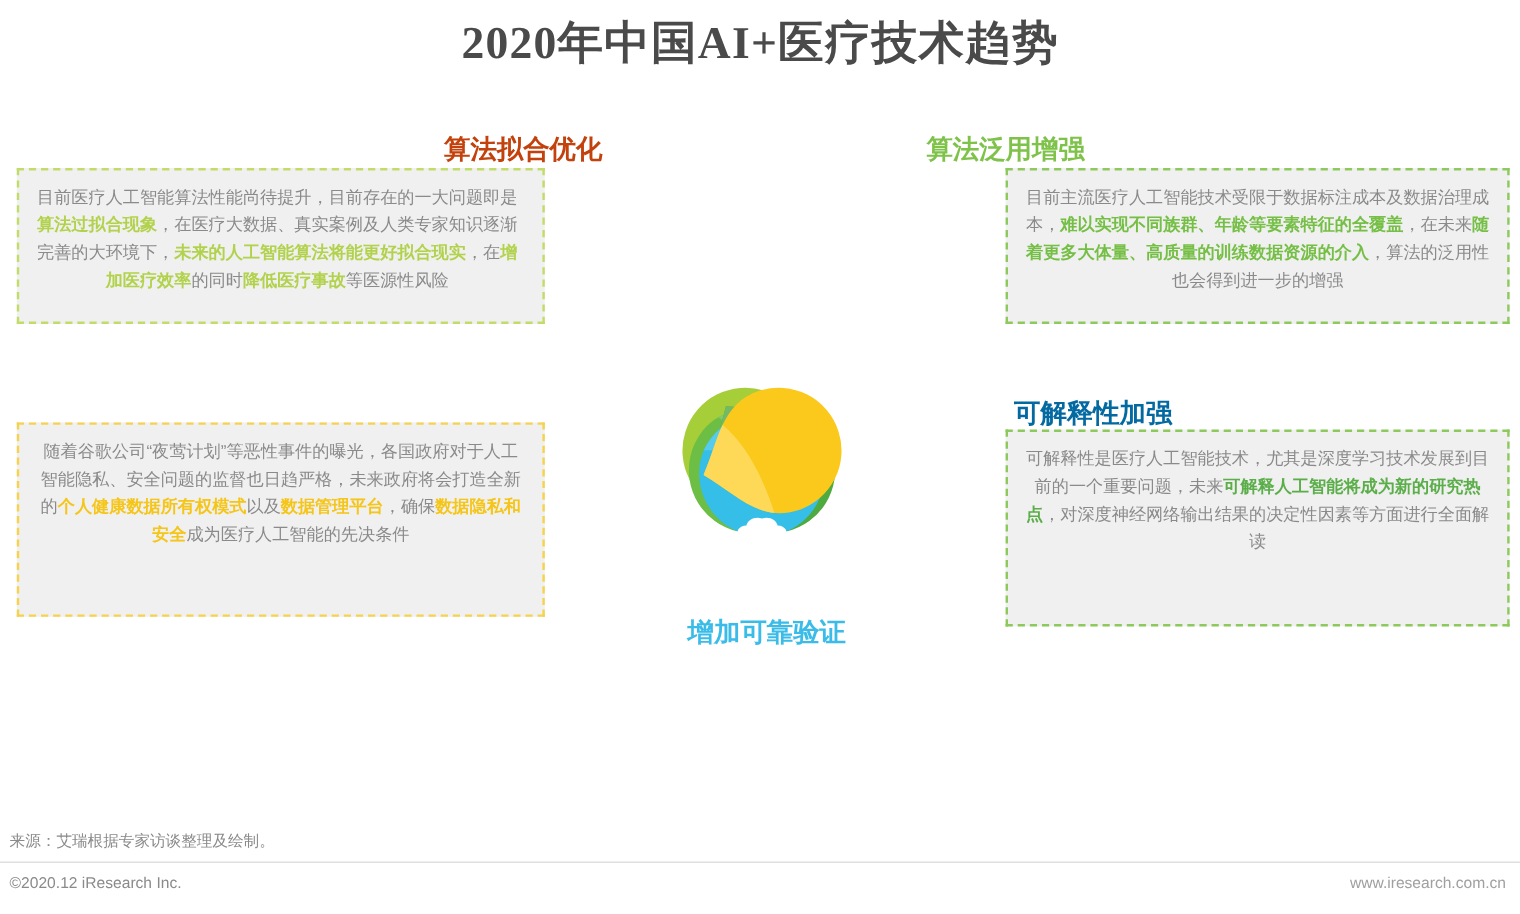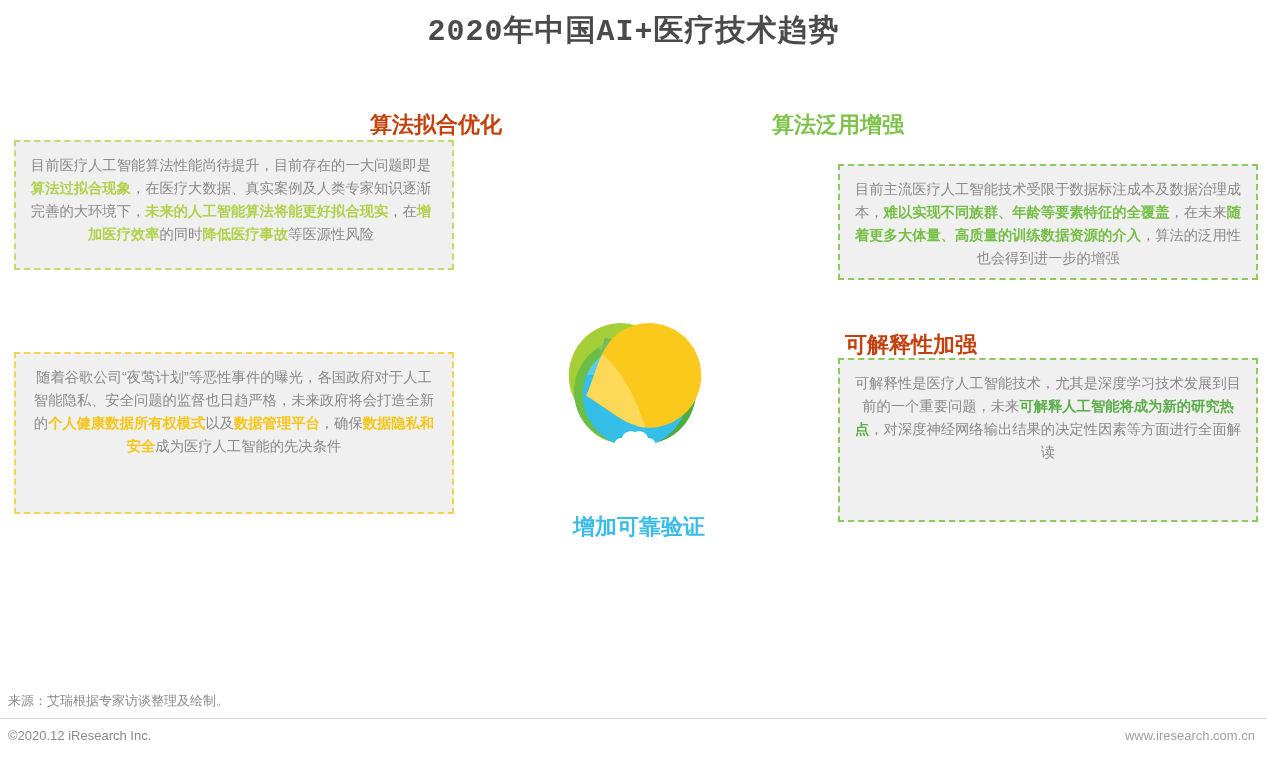--- a/index.html
+++ b/index.html
@@ -6,48 +6,48 @@
   body{
     width:1267px;height:762px;background:#ffffff;
     font-family:"Liberation Sans","DejaVu Sans",sans-serif;
     overflow:hidden;position:relative;
   }
   .page{position:relative;width:1267px;height:762px;}
 
   
   .title{
     position:absolute;left:0;top:10px;width:1267px;text-align:center;
-    font-size:30px;font-weight:bold;color:#4a4a4a;letter-spacing:1px;
-    font-family:Liberation Mono, monospace;
+    font-size:38px;font-weight:bold;color:#4a4a4a;letter-spacing:1px;
+    font-family:Liberation Serif, serif;
   }
 
   
   .heading{
     position:absolute;font-size:22px;font-weight:bold;white-space:nowrap;
     font-family:"DejaVu Sans","Liberation Sans",sans-serif;z-index:6;
   }
   .h-tl{left:370px;top:110px;color:#c2410c;}
   .h-tr{left:772px;top:110px;color:#7ec24a;}
   .h-ml{left:286px;top:326px;color:#f5c518;}
-  .h-mr{left:845px;top:330px;color:#c2410c;}
+  .h-mr{left:845px;top:330px;color:#0369a1;}
   .h-bc{left:573px;top:512px;color:#3bbce8;}
 
   
   .box{
     position:absolute;background:#f0f0f0;box-sizing:border-box;
     font-size:14.3px;line-height:23px;color:#8a8a8a;text-align:center;
     padding:12px 14px;z-index:4;
   }
   .box .t{display:block;}
   .box b{font-weight:bold;}
 
   .box-tl{left:14px;top:140px;width:440px;height:130px;border:2px dashed #c2dc6a;padding-left:8px;}
   .box-tl b{color:#b2d24d;}
 
-  .box-tr{left:838px;top:140px;width:420px;height:116px;border:2px dashed #8dc95c;margin-top:24px;}
+  .box-tr{left:838px;top:140px;width:420px;height:130px;border:2px dashed #8dc95c;}
   .box-tr b{color:#76bf46;}
 
   .box-ml{left:14px;top:352px;width:440px;height:162px;border:2px dashed #f6d24e;}
   .box-ml b{color:#f5c518;}
 
   .box-mr{left:838px;top:358px;width:420px;height:164px;border:2px dashed #8dc95c;}
   .box-mr b{color:#5cae4b;}
 
   .box-bc{left:422px;top:530px;width:432px;height:116px;border:2px dashed #6fd0ef;}
   .box-bc b{color:#3bbce8;}

